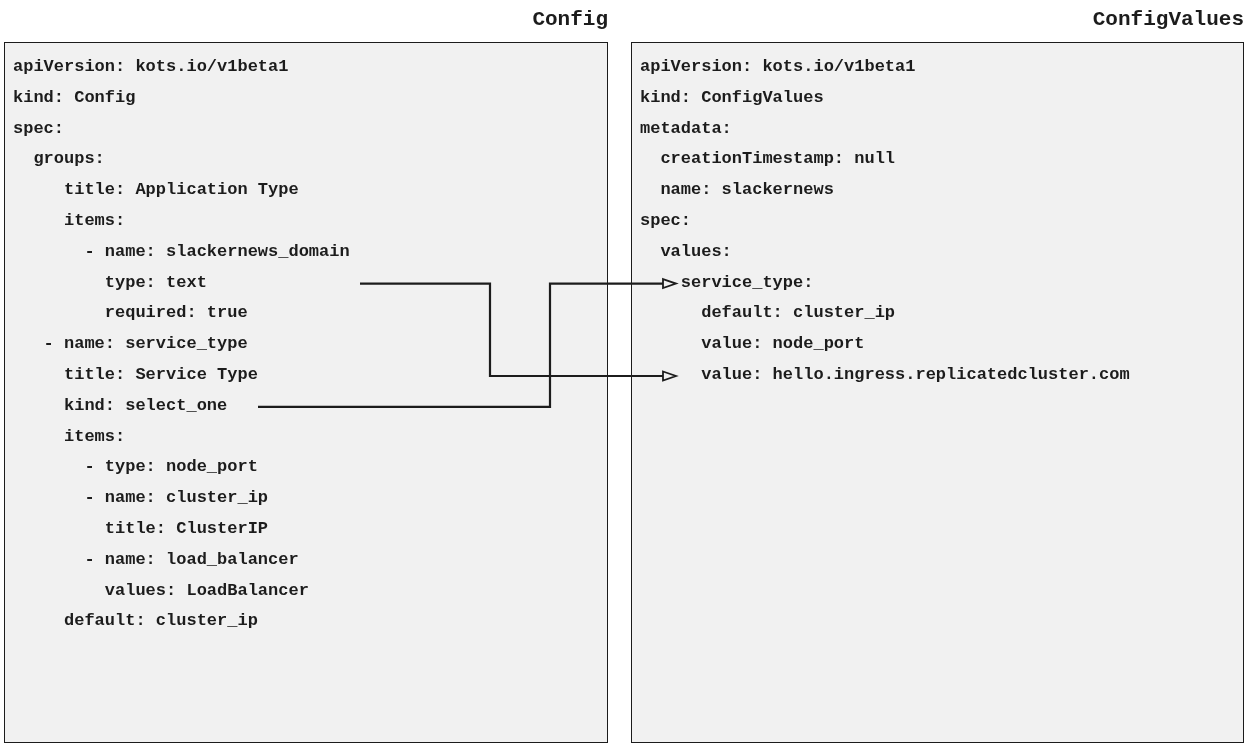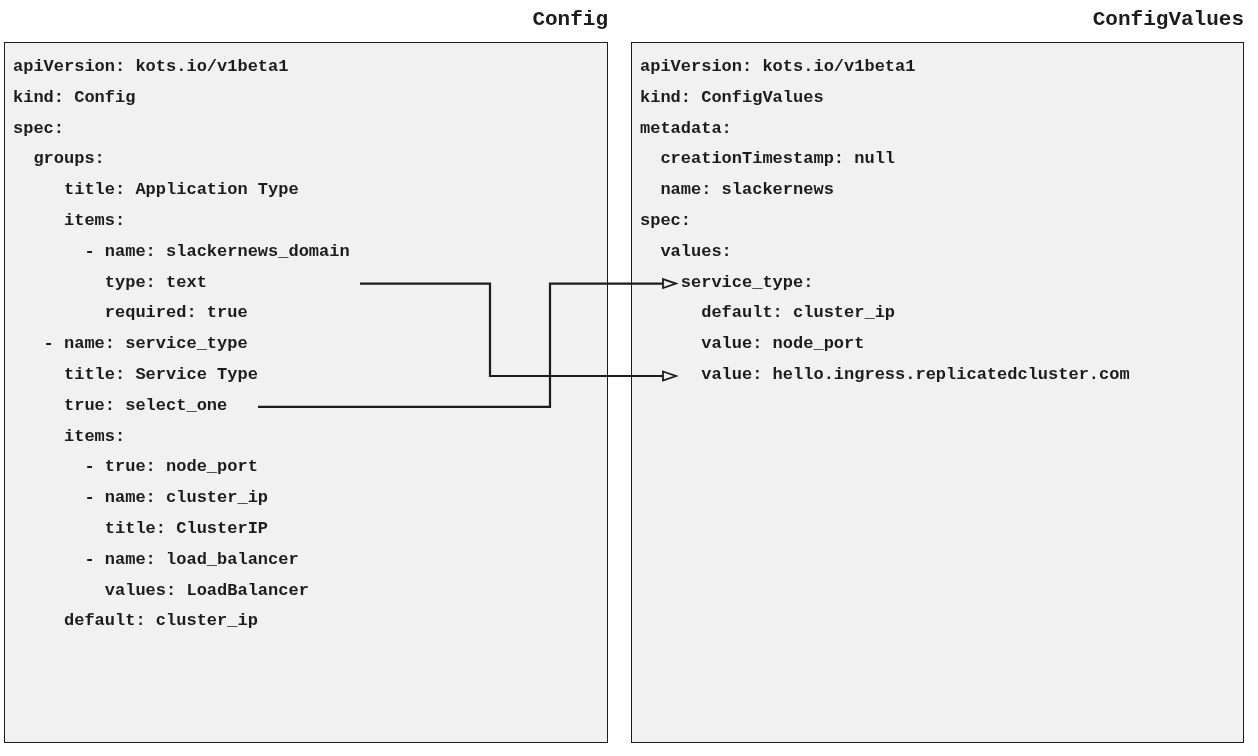--- a/index.html
+++ b/index.html
@@ -75,23 +75,23 @@
       <div class="code-line">kind: Config</div>
       <div class="code-line">spec:</div>
       <div class="code-line">  groups:</div>
       <div class="code-line">     title: Application Type</div>
       <div class="code-line">     items:</div>
       <div class="code-line">       - name: slackernews_domain</div>
       <div class="code-line">         type: text</div>
       <div class="code-line">         required: true</div>
       <div class="code-line">   - name: service_type</div>
       <div class="code-line">     title: Service Type</div>
-      <div class="code-line">     true: select_one</div>
+      <div class="code-line">     kind: select_one</div>
       <div class="code-line">     items:</div>
-      <div class="code-line">       - true: node_port</div>
+      <div class="code-line">       - type: node_port</div>
       <div class="code-line">       - name: cluster_ip</div>
       <div class="code-line">         title: ClusterIP</div>
       <div class="code-line">       - name: load_balancer</div>
       <div class="code-line">         values: LoadBalancer</div>
       <div class="code-line">     default: cluster_ip</div>
     </div>
 
   <div class="box right-box">
       <div class="code-line">apiVersion: kots.io/v1beta1</div>
       <div class="code-line">kind: ConfigValues</div>

